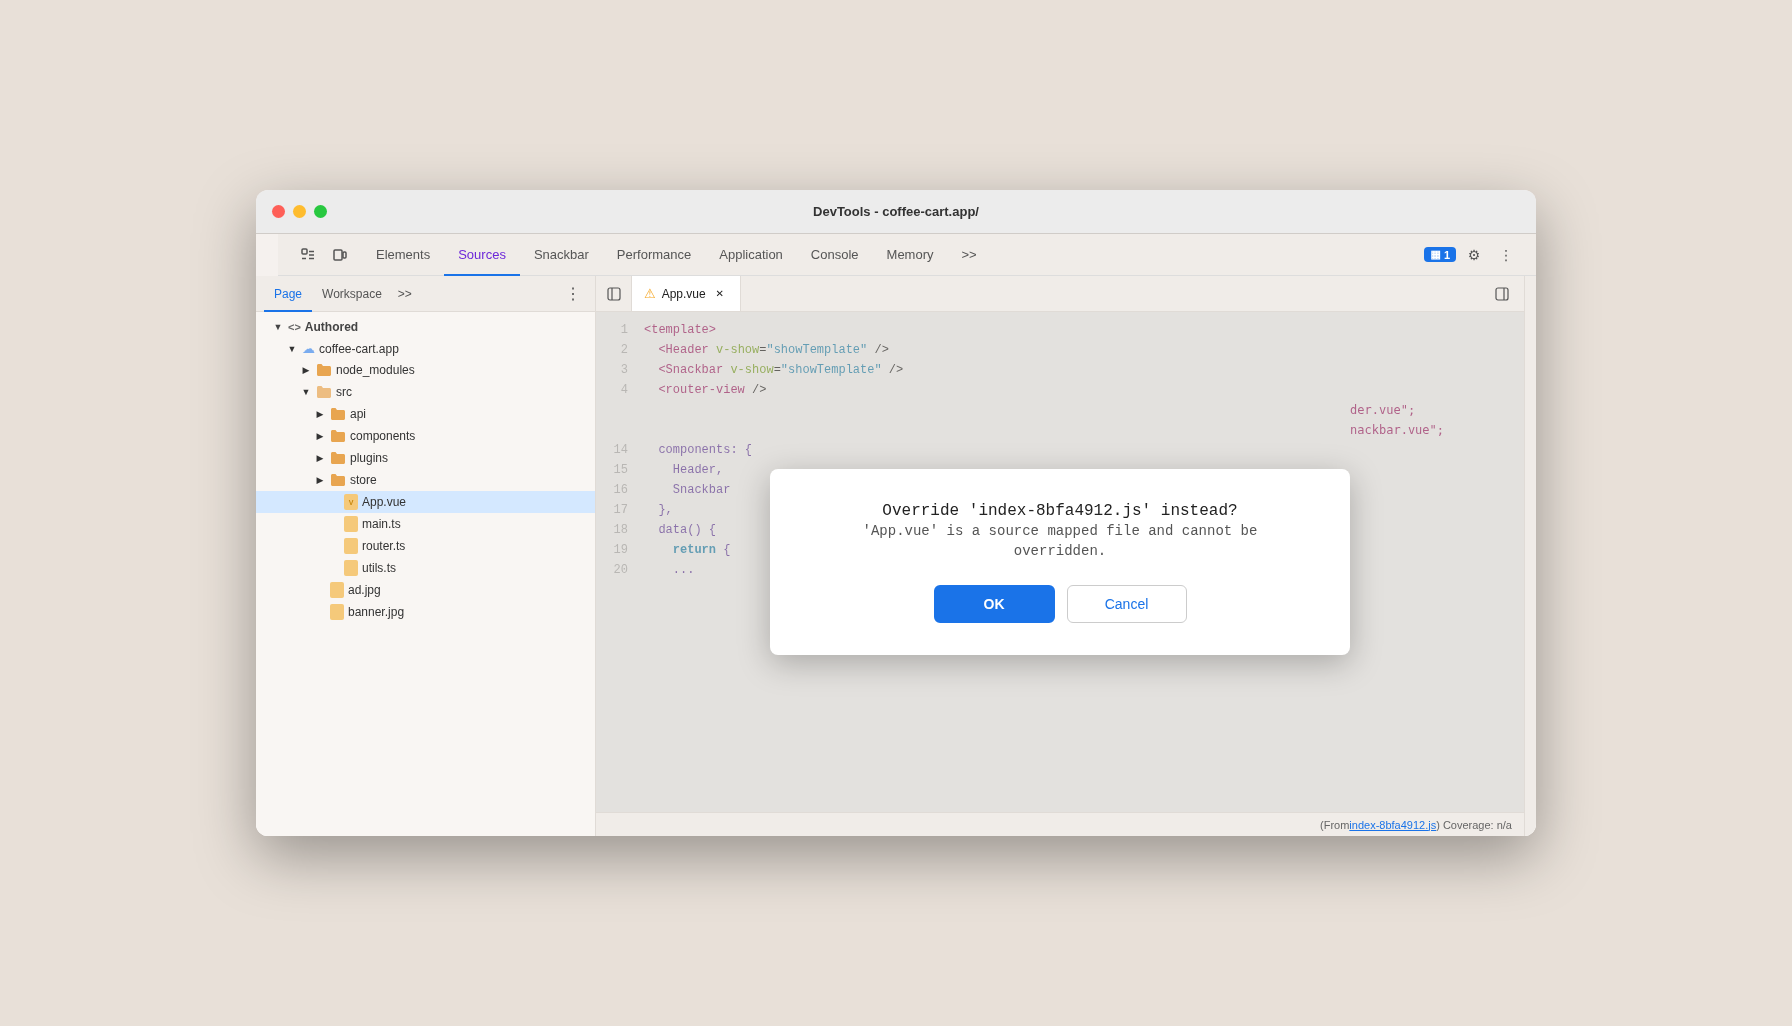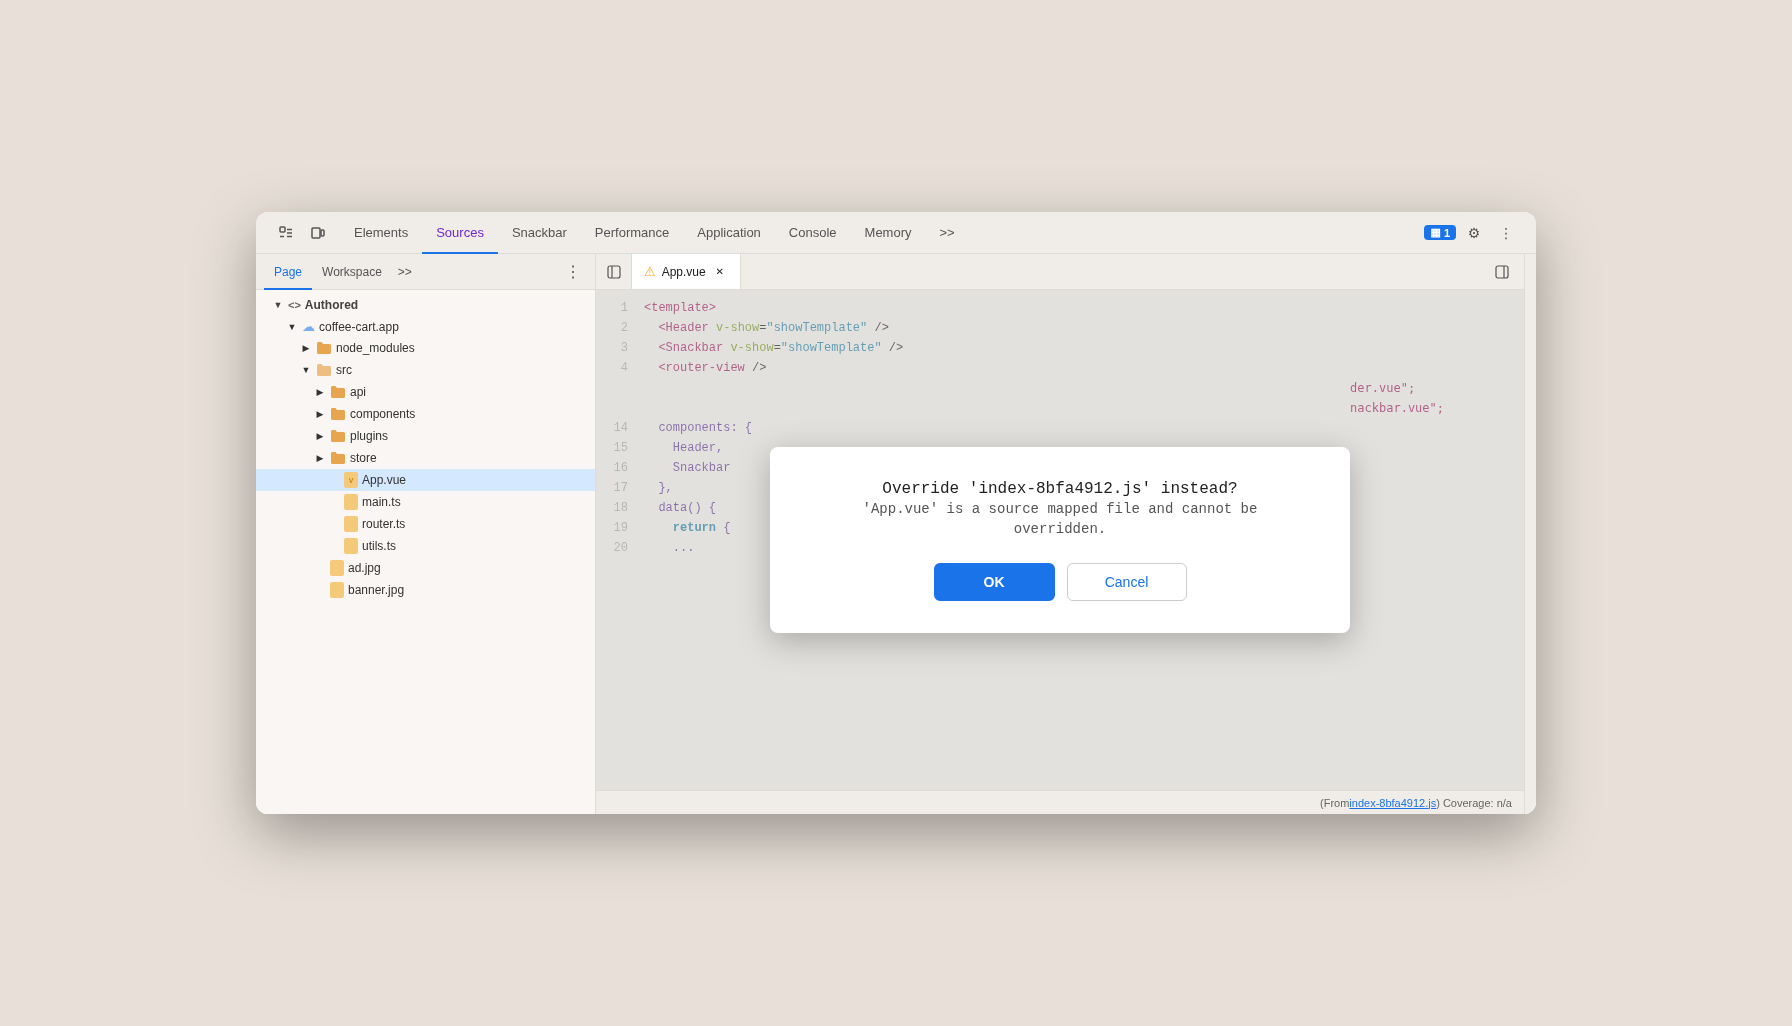--- a/index.html
+++ b/index.html
@@ -51,20 +51,21 @@
     }
 
     
     .devtools-toolbar {
       background: #f0ece8;
       height: 42px;
       display: flex;
       align-items: stretch;
       border-bottom: 1px solid #ddd;
       padding: 0 8px;
+      margin-left: 22px;
     }
     .toolbar-icons {
       display: flex;
       align-items: center;
       gap: 4px;
       padding: 0 8px;
     }
     .toolbar-icon-btn {
       width: 28px;
       height: 28px;
@@ -397,20 +398,28 @@
       font-size: 14px;
       cursor: pointer;
       min-width: 120px;
     }
   </style>
 </head>
 <body>
 
 <div class="window">
 
+  <div class="title-bar">
+    <div class="traffic-lights">
+      <div class="traffic-light tl-close"></div>
+      <div class="traffic-light tl-minimize"></div>
+      <div class="traffic-light tl-maximize"></div>
+    </div>
+    <span class="title-bar-title">DevTools - coffee-cart.app/</span>
+  </div>
 
   <div class="devtools-toolbar">
     <div class="toolbar-icons">
       <div class="toolbar-icon-btn">
         <svg width="16" height="16" viewBox="0 0 16 16" fill="none">
           <rect x="2" y="2" width="5" height="5" rx="1" stroke="#555" stroke-width="1.5" fill="none"></rect>
           <line x1="9" y1="4.5" x2="14" y2="4.5" stroke="#555" stroke-width="1.5"></line>
           <line x1="9" y1="8" x2="14" y2="8" stroke="#555" stroke-width="1.5"></line>
           <line x1="9" y1="11.5" x2="14" y2="11.5" stroke="#555" stroke-width="1.5"></line>
           <line x1="2" y1="11.5" x2="6" y2="11.5" stroke="#555" stroke-width="1.5"></line>

